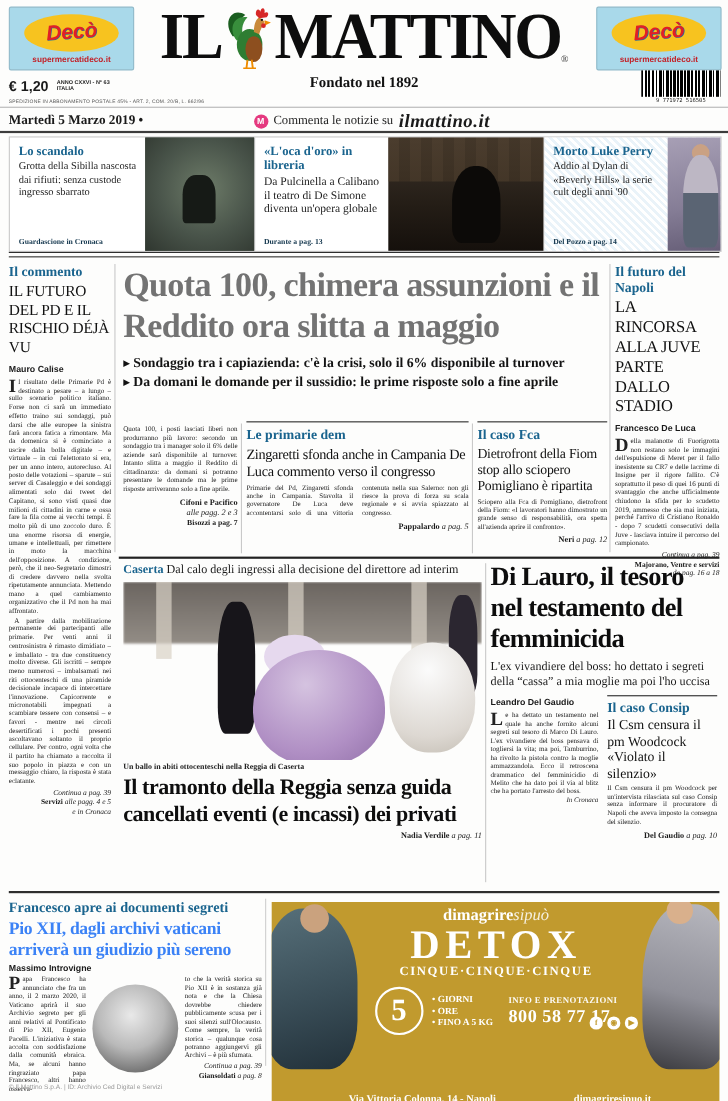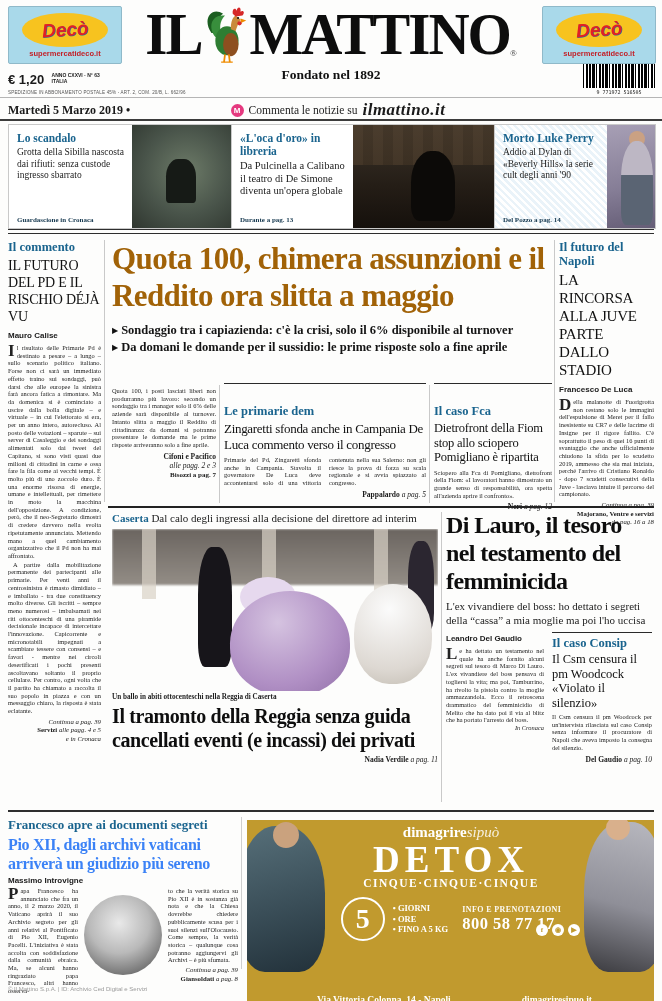--- a/index.html
+++ b/index.html
@@ -53,26 +53,26 @@
   .body{font-size:6.4px;line-height:7.7px;text-align:justify;color:#222;}
   .dc{float:left;font-size:17px;line-height:14px;font-weight:bold;padding-right:2px;}
   .tail{font-size:6.8px;font-style:italic;text-align:right;line-height:8.5px;margin-top:3px;}
   .tail b{font-style:normal;}
   .vrule{width:1px;background:#c9c9c9;}
   .bylsm{font-size:7.5px;text-align:right;margin-top:3px;}
   .bylsm b{font-style:normal;}
   .bylsm i{font-style:italic;}
   
   .lead-head{left:112px;top:240px;width:442px;font-size:31px;line-height:37px;font-weight:bold;
-     letter-spacing:-0.6px;color:#a16207;}
+     letter-spacing:-0.6px;color:#737373;}
   .lead-bullets{left:112px;top:322px;width:442px;}
   .lead-bullets .b{font-size:12.5px;line-height:17px;font-weight:bold;color:#141414;}
   .lead-bullets .b::before{content:"▶";font-size:8px;margin-right:3px;vertical-align:1px;color:#111;}
   .brief{left:112px;top:387px;width:104px;}
-  .subbox{border-top:1.5px solid #2a2a2a;padding-top:20px;}
+  .subbox{border-top:1.5px solid #2a2a2a;padding-top:4px;}
   .primarie{left:224px;top:383px;width:202px;}
   .primarie .head{font-size:13px;line-height:15.5px;letter-spacing:-0.3px;margin-top:3px;color:#111;}
   .primarie .cols{column-count:2;column-gap:8px;margin-top:4px;}
   .fca{left:434px;top:383px;width:118px;}
   .fca .head{font-size:12.5px;line-height:14.5px;letter-spacing:-0.2px;margin-top:3px;color:#111;}
   .fca .body{margin-top:4px;}
   
   .midrule{left:108px;top:506px;width:546px;height:1.5px;background:#222;}
   .caserta{left:112px;top:512px;width:326px;}
   .caserta .kickline{font-size:11px;line-height:13px;}

